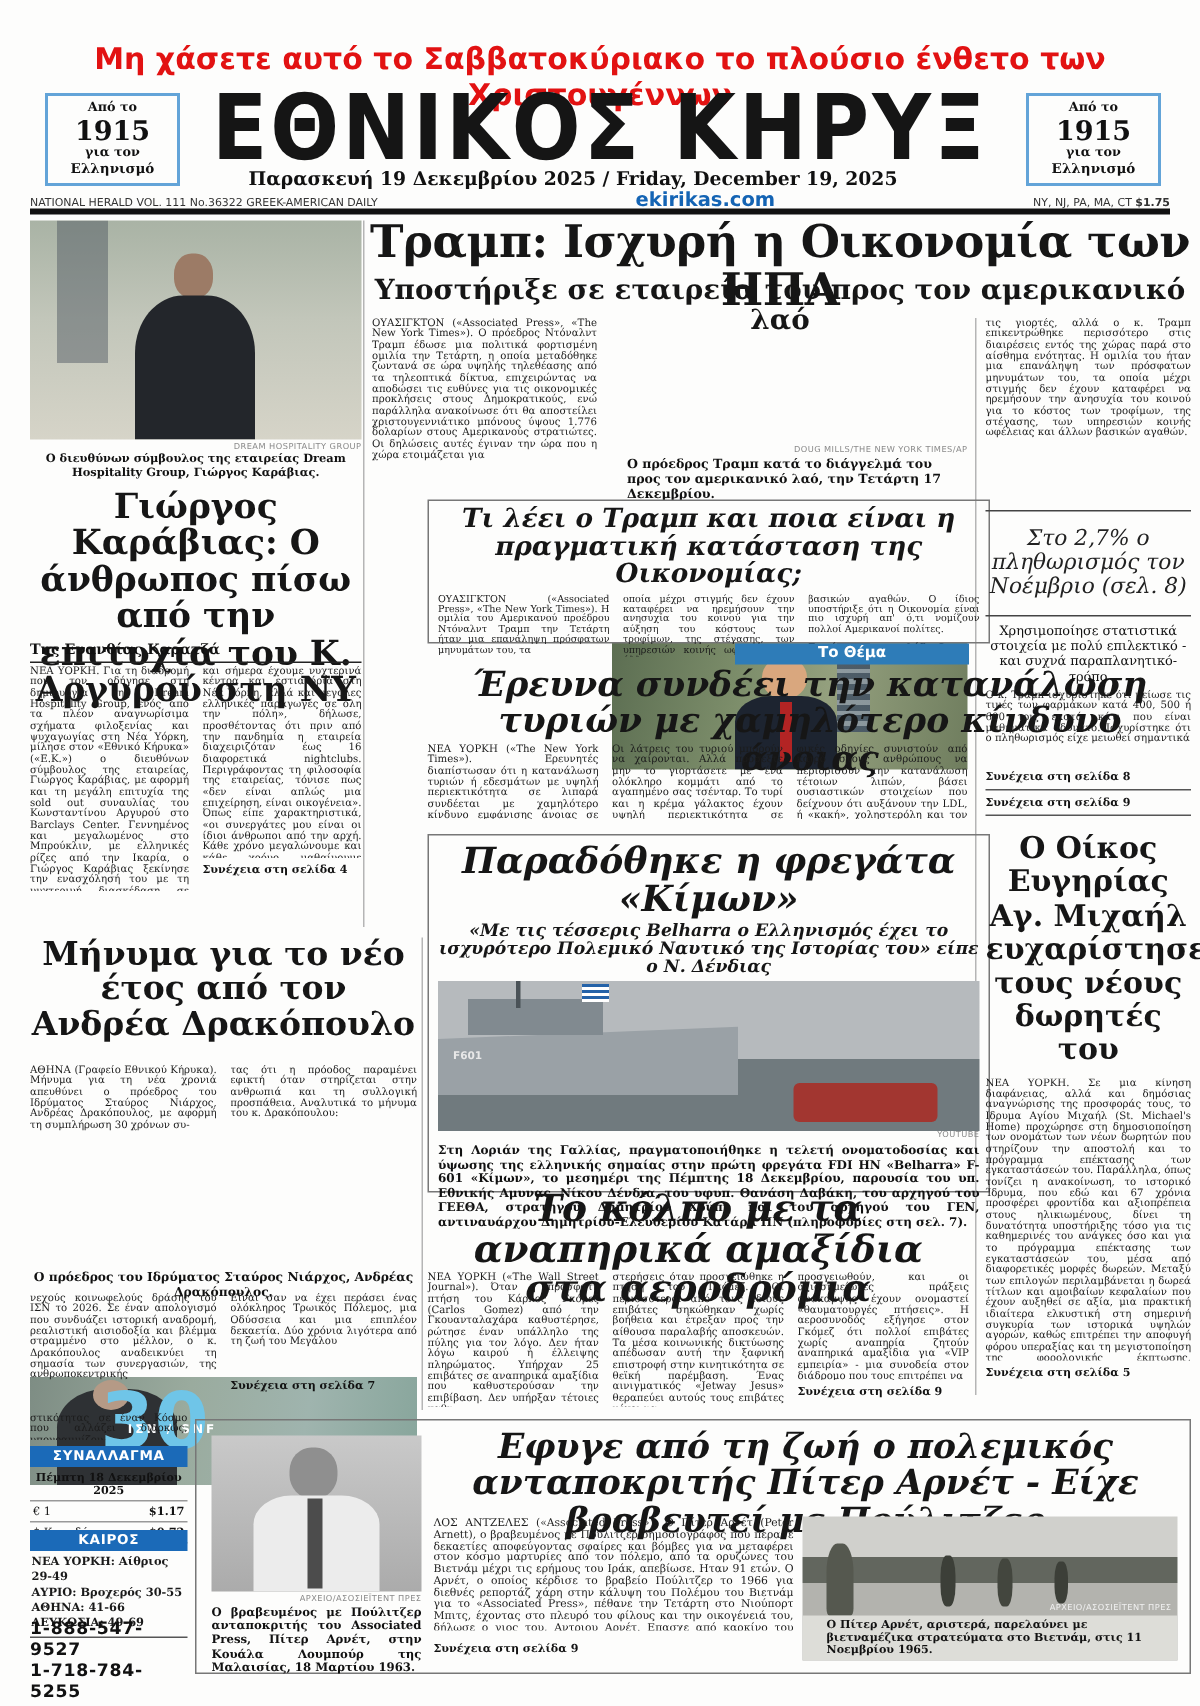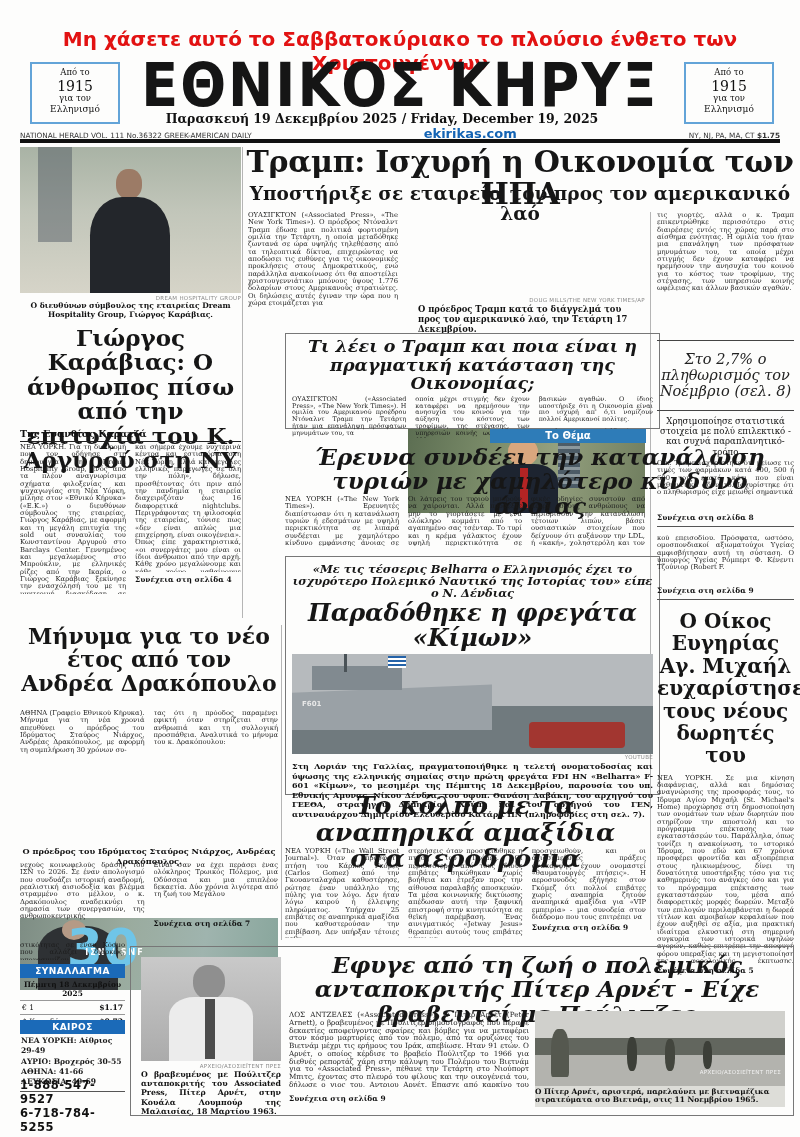--- a/index.html
+++ b/index.html
@@ -16,23 +16,23 @@
   .cols>div{flex:1;}
   .vline{position:absolute;width:1px;background:#b5b5b5;}
   .photo{position:relative;overflow:hidden;}
   .bluehdr{background:#1b6ab8;color:#fff;font-family:"DejaVu Sans",sans-serif;font-weight:bold;
            font-size:9px;text-align:center;padding:2px 0;letter-spacing:.5px;}
   .xrow{display:flex;justify-content:space-between;font-size:7.6px;padding:2px 2px;border-bottom:1px solid #999;}
   .xrow b{font-weight:bold;}
   .teaser{font-style:italic;font-size:14.5px;text-align:center;line-height:1.12;
           border-top:1px solid #444;border-bottom:1px solid #444;padding:10px 2px;color:#222;}
   .box{border:1px solid #777;}
-  .badge{border:2px solid #63a4d8;text-align:center;font-weight:normal;line-height:1.15;padding-top:4px;}
+  .badge{border:2px solid #63a4d8;text-align:center;font-weight:bold;line-height:1.15;padding-top:4px;}
   .badge .b1{font-size:8.5px;display:block;}
-  .badge .b2{font-size:14px;display:block;}
+  .badge .b2{font-size:18px;display:block;}
   .badge .b3{font-size:8.5px;display:block;}
   .badge .b4{font-size:9px;display:block;}
 </style>
 </head>
 <body>
 
 <div class="abs" style="top:27px;left:0;width:800px;text-align:center;font-family:'DejaVu Sans',sans-serif;font-weight:bold;font-size:20px;color:#e21212;">Μη χάσετε αυτό το Σαββατοκύριακο το πλούσιο ένθετο των Χριστουγέννων</div>
 
 <div class="abs badge" style="top:62px;left:30px;width:86px;height:54px;">
   <span class="b1">Από το</span>
@@ -122,21 +122,21 @@
     <div>ΝΕΑ ΥΟΡΚΗ: Αίθριος 29-49</div>
     <div>ΑΥΡΙΟ: Βροχερός 30-55</div>
     <div>ΑΘΗΝΑ: 41-66</div>
     <div>ΛΕΥΚΩΣΙΑ: 49-69</div>
   </div>
   <div style="border-top:1px solid #555;margin-top:2px;"></div>
 </div>
 
 <div class="abs" style="top:1078px;left:20px;width:105px;font-family:'DejaVu Sans',sans-serif;">
   <div style="font-weight:bold;font-size:11.5px;letter-spacing:.5px;">1-888-547-9527</div>
-  <div style="font-weight:bold;font-size:11.5px;letter-spacing:.5px;">6-718-784-5255</div>
+  <div style="font-weight:bold;font-size:11.5px;letter-spacing:.5px;">1-718-784-5255</div>
 
 </div>
 
 <div class="abs hl" style="top:146px;left:246px;width:548px;font-size:30px;letter-spacing:-0.3px;">Τραμπ: Ισχυρή η Οικονομία των ΗΠΑ</div>
 <div class="abs hl" style="top:184px;left:246px;width:548px;font-size:18.5px;">Υποστήριξε σε εταιρεία του προς τον αμερικανικό λαό</div>
 
 <div class="abs bt" style="top:212px;left:248px;width:150px;height:118px;">ΟΥΑΣΙΓΚΤΟΝ («Associated Press», «The New York Times»). Ο πρόεδρος Ντόναλντ Τραμπ έδωσε μια πολιτικά φορτισμένη ομιλία την Τετάρτη, η οποία μεταδόθηκε ζωντανά σε ώρα υψηλής τηλεθέασης από τα τηλεοπτικά δίκτυα, επιχειρώντας να αποδώσει τις ευθύνες για τις οικονομικές προκλήσεις στους Δημοκρατικούς, ενώ παράλληλα ανακοίνωσε ότι θα αποστείλει χριστουγεννιάτικο μπόνους ύψους 1.776 δολαρίων στους Αμερικανούς στρατιώτες. Οι δηλώσεις αυτές έγιναν την ώρα που η χώρα ετοιμάζεται για</div>
 
 <div class="abs photo" style="top:210px;left:408px;width:237px;height:85px;background:linear-gradient(100deg,#5c6e52 0%,#7c8d6a 35%,#94a07e 60%,#6f7d5e 100%);">
   <div style="position:absolute;left:100px;top:10px;width:30px;height:28px;background:#d9a77e;border-radius:48%;"></div>
@@ -161,22 +161,22 @@
 
 <div class="abs" style="top:429px;left:490px;width:156px;height:14px;background:#2e7cb8;color:#fff;font-family:'DejaVu Sans',sans-serif;font-weight:bold;font-size:10px;text-align:center;line-height:14px;">Το Θέμα</div>
 <div class="abs hl" style="top:445px;left:285px;width:510px;font-style:italic;font-size:23px;">Έρευνα συνδέει την κατανάλωση τυριών με χαμηλότερο κίνδυνο άνοιας</div>
 <div class="abs cols" style="top:496px;left:285px;width:360px;height:50px;">
   <div class="bt" style="height:50px;">ΝΕΑ ΥΟΡΚΗ («The New York Times»). Ερευνητές διαπίστωσαν ότι η κατανάλωση τυριών ή εδεσμάτων με υψηλή περιεκτικότητα σε λιπαρά συνδέεται με χαμηλότερο κίνδυνο εμφάνισης άνοιας σε μια νέα εκτενή μελέτη που δημοσιεύθηκε την Τετάρτη.</div>
   <div class="bt" style="height:50px;">Οι λάτρεις του τυριού μπορούν να χαίρονται. Αλλά προσέξτε μην το γιορτάσετε με ένα ολόκληρο κομμάτι από το αγαπημένο σας τσένταρ. Το τυρί και η κρέμα γάλακτος έχουν υψηλή περιεκτικότητα σε κορεσμένα λίπη, και οι διατρο-</div>
   <div class="bt" style="height:50px;">φικές οδηγίες συνιστούν από καιρό στους ανθρώπους να περιορίσουν την κατανάλωση τέτοιων λιπών, βάσει ουσιαστικών στοιχείων που δείχνουν ότι αυξάνουν την LDL, ή «κακή», χοληστερόλη και τον κίνδυνο καρδιακής προσβολής ή εγκεφαλι-</div>
 </div>
 
 <div class="abs box" style="top:556px;left:285px;width:361px;height:229px;padding:4px 6px;">
+  <div class="hl" style="font-style:italic;font-size:24px;">Παραδόθηκε η φρεγάτα «Κίμων»</div>
   <div class="hl" style="font-style:italic;font-size:11.5px;margin-top:2px;">«Με τις τέσσερις Belharra ο Ελληνισμός έχει το ισχυρότερο Πολεμικό Ναυτικό της Ιστορίας του» είπε ο Ν. Δένδιας</div>
-  <div class="hl" style="font-style:italic;font-size:24px;">Παραδόθηκε η φρεγάτα «Κίμων»</div>
   <div class="photo" style="margin-top:4px;width:100%;height:100px;background:linear-gradient(180deg,#b6babd 0 52%,#707a7e 52% 100%);">
     <div style="position:absolute;left:0;top:30px;width:200px;height:46px;background:#9aa1a6;clip-path:polygon(0 18%,100% 0,100% 100%,0 100%);"></div>
     <div style="position:absolute;left:20px;top:12px;width:90px;height:24px;background:#818a90;"></div>
     <div style="position:absolute;left:52px;top:-2px;width:3px;height:20px;background:#4a5257;"></div>
     <div style="position:absolute;left:96px;top:2px;width:18px;height:12px;background:repeating-linear-gradient(180deg,#2462a8 0 2px,#fff 2px 4px);"></div>
     <div style="position:absolute;right:28px;bottom:6px;width:96px;height:26px;background:#a23630;border-radius:4px;"></div>
     <div style="position:absolute;left:10px;top:46px;color:#e8e8e8;font-family:'DejaVu Sans',sans-serif;font-size:7px;font-weight:bold;">F601</div>
   </div>
   <div class="credit">YOUTUBE</div>
   <div class="cap" style="font-size:8px;text-align:justify;margin-top:2px;">Στη Λοριάν της Γαλλίας, πραγματοποιήθηκε η τελετή ονοματοδοσίας και ύψωσης της ελληνικής σημαίας στην πρώτη φρεγάτα FDI HN «Belharra» F-601 «Κίμων», το μεσημέρι της Πέμπτης 18 Δεκεμβρίου, παρουσία του υπ. Εθνικής Αμυνας, Νίκου Δένδια, του υφυπ. Θανάση Δαβάκη, του αρχηγού του ΓΕΕΘΑ, στρατηγού Δημητρίου Χούπη και του αρχηγού του ΓΕΝ, αντιναυάρχου Δημητρίου-Ελευθερίου Κατάρα ΠΝ (πληροφορίες στη σελ. 7).</div>
@@ -192,21 +192,20 @@
   </div>
 </div>
 
 <div class="abs" style="top:212px;left:657px;width:137px;">
   <div class="bt" style="height:124px;">τις γιορτές, αλλά ο κ. Τραμπ επικεντρώθηκε περισσότερο στις διαιρέσεις εντός της χώρας παρά στο αίσθημα ενότητας. Η ομιλία του ήταν μια επανάληψη των πρόσφατων μηνυμάτων του, τα οποία μέχρι στιγμής δεν έχουν καταφέρει να ηρεμήσουν την ανησυχία του κοινού για το κόστος των τροφίμων, της στέγασης, των υπηρεσιών κοινής ωφέλειας και άλλων βασικών αγαθών.</div>
   <div class="teaser" style="margin-top:4px;">Στο 2,7% ο πληθωρισμός τον Νοέμβριο (σελ. 8)</div>
   <div style="font-weight:normal;font-size:8.6px;text-align:center;line-height:1.2;margin-top:5px;">Χρησιμοποίησε στατιστικά στοιχεία με πολύ επιλεκτικό - και συχνά παραπλανητικό- τρόπο</div>
   <div class="bt" style="height:50px;margin-top:3px;">Ο κ. Τραμπ ισχυρίστηκε ότι μείωσε τις τιμές των φαρμάκων κατά 400, 500 ή 600 τοις εκατό, κάτι που είναι μαθηματικά αδύνατο. Ισχυρίστηκε ότι ο πληθωρισμός είχε μειωθεί σημαντικά</div>
   <div class="cont" style="border-bottom:1px solid #555;padding-bottom:4px;">Συνέχεια στη σελίδα 8</div>
 
-  <div class="bt" style="height:48px;margin-top:8px;">κού επεισοδίου. Πρόσφατα, ωστόσο, ομοσπονδιακοί αξιωματούχοι Υγείας αμφισβήτησαν αυτή τη σύσταση. Ο υπουργός Υγείας Ρόμπερτ Φ. Κένεντι Τζούνιορ (Robert F.</div>
   <div class="cont" style="border-bottom:1px solid #555;padding-bottom:4px;">Συνέχεια στη σελίδα 9</div>
 
   <div class="hl" style="font-size:20px;line-height:1.12;margin-top:10px;">Ο Οίκος Ευγηρίας Αγ. Μιχαήλ ευχαρίστησε τους νέους δωρητές του</div>
   <div class="bt" style="height:188px;margin-top:8px;">ΝΕΑ ΥΟΡΚΗ. Σε μια κίνηση διαφάνειας, αλλά και δημόσιας αναγνώρισης της προσφοράς τους, το Ιδρυμα Αγίου Μιχαήλ (St. Michael's Home) προχώρησε στη δημοσιοποίηση των ονομάτων των νέων δωρητών που στηρίζουν την αποστολή και το πρόγραμμα επέκτασης των εγκαταστάσεών του. Παράλληλα, όπως τονίζει η ανακοίνωση, το ιστορικό Ίδρυμα, που εδώ και 67 χρόνια προσφέρει φροντίδα και αξιοπρέπεια στους ηλικιωμένους, δίνει τη δυνατότητα υποστήριξης τόσο για τις καθημερινές του ανάγκες όσο και για το πρόγραμμα επέκτασης των εγκαταστάσεών του, μέσα από διαφορετικές μορφές δωρεών. Μεταξύ των επιλογών περιλαμβάνεται η δωρεά τίτλων και αμοιβαίων κεφαλαίων που έχουν αυξηθεί σε αξία, μια πρακτική ιδιαίτερα ελκυστική στη σημερινή συγκυρία των ιστορικά υψηλών αγορών, καθώς επιτρέπει την αποφυγή φόρου υπεραξίας και τη μεγιστοποίηση της φορολογικής έκπτωσης. Παράλληλα, δωρητές άνω των 70 ετών μπορούν να ενισχύσουν το Ίδρυ-</div>
   <div class="cont">Συνέχεια στη σελίδα 5</div>
 </div>
 
 <div class="abs box" style="top:946px;left:130px;width:662px;height:168px;">
   <div class="photo" style="position:absolute;left:10px;top:10px;width:140px;height:104px;background:linear-gradient(180deg,#c9c9c9 0%,#ababab 100%);">
     <div style="position:absolute;left:52px;top:8px;width:32px;height:34px;background:#8f8f8f;border-radius:46%;"></div>
@@ -219,15 +218,15 @@
   <div class="hl" style="position:absolute;left:158px;top:6px;width:496px;font-style:italic;font-size:23px;">Εφυγε από τη ζωή ο πολεμικός ανταποκριτής Πίτερ Αρνέτ - Είχε βραβευτεί με Πούλιτζερ</div>
   <div class="bt" style="position:absolute;left:158px;top:64px;width:240px;height:76px;font-size:7.2px;">ΛΟΣ ΑΝΤΖΕΛΕΣ («Associated Press»). Ο Πίτερ Αρνέτ (Peter Arnett), ο βραβευμένος με Πούλιτζερ δημοσιογράφος που πέρασε δεκαετίες αποφεύγοντας σφαίρες και βόμβες για να μεταφέρει στον κόσμο μαρτυρίες από τον πόλεμο, από τα ορυζώνες του Βιετνάμ μέχρι τις ερήμους του Ιράκ, απεβίωσε. Ηταν 91 ετών. Ο Αρνέτ, ο οποίος κέρδισε το βραβείο Πούλιτζερ το 1966 για διεθνές ρεπορτάζ χάρη στην κάλυψη του Πολέμου του Βιετνάμ για το «Associated Press», πέθανε την Τετάρτη στο Νιούπορτ Μπιτς, έχοντας στο πλευρό του φίλους και την οικογένειά του, δήλωσε ο γιος του, Αντριου Αρνέτ. Επασχε από καρκίνο του προστάτη.</div>
   <div class="cont" style="position:absolute;left:158px;top:144px;">Συνέχεια στη σελίδα 9</div>
 
   <div class="photo" style="position:absolute;left:404px;top:64px;width:250px;height:96px;background:linear-gradient(180deg,#d0d0cc 0 28%,#62665e 28% 46%,#b3b3ae 46% 100%);">
     <div style="position:absolute;left:16px;top:18px;width:18px;height:48px;background:#55584f;border-radius:40% 40% 10% 10%;"></div>
     <div style="position:absolute;left:92px;top:26px;width:10px;height:34px;background:#3c3f38;border-radius:40%;"></div>
     <div style="position:absolute;left:130px;top:28px;width:10px;height:32px;background:#43463e;border-radius:40%;"></div>
     <div style="position:absolute;left:168px;top:30px;width:9px;height:28px;background:#3c3f38;border-radius:40%;"></div>
     <div class="credit" style="position:absolute;right:4px;top:58px;color:#f0f0f0;">ΑΡΧΕΙΟ/ΑΣΟΣΙΕΪΤΕΝΤ ΠΡΕΣ</div>
-    <div class="cap" style="position:absolute;left:0;bottom:0;width:100%;font-size:7.4px;background:rgba(235,235,230,.75);padding:2px 0;box-sizing:border-box;">Ο Πίτερ Αρνέτ, αριστερά, παρελαύνει με βιετναμέζικα στρατεύματα στο Βιετνάμ, στις 11 Νοεμβρίου 1965.</div>
+    <div class="cap" style="position:absolute;left:0;bottom:0;width:100%;font-size:7.4px;background:rgba(235,235,230,.75);padding:2px 16px;box-sizing:border-box;">Ο Πίτερ Αρνέτ, αριστερά, παρελαύνει με βιετναμέζικα στρατεύματα στο Βιετνάμ, στις 11 Νοεμβρίου 1965.</div>
   </div>
 </div>
 
 </body></html>

